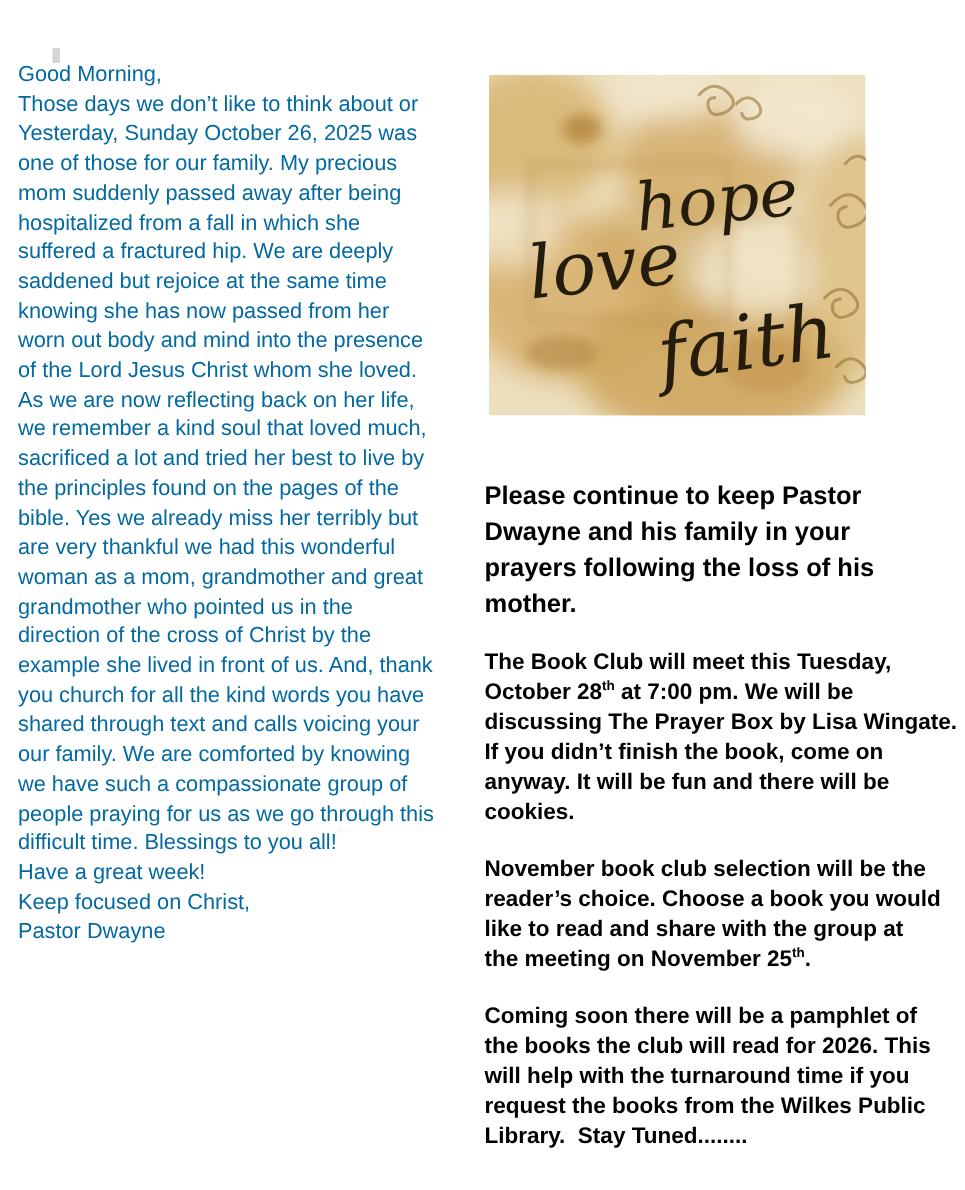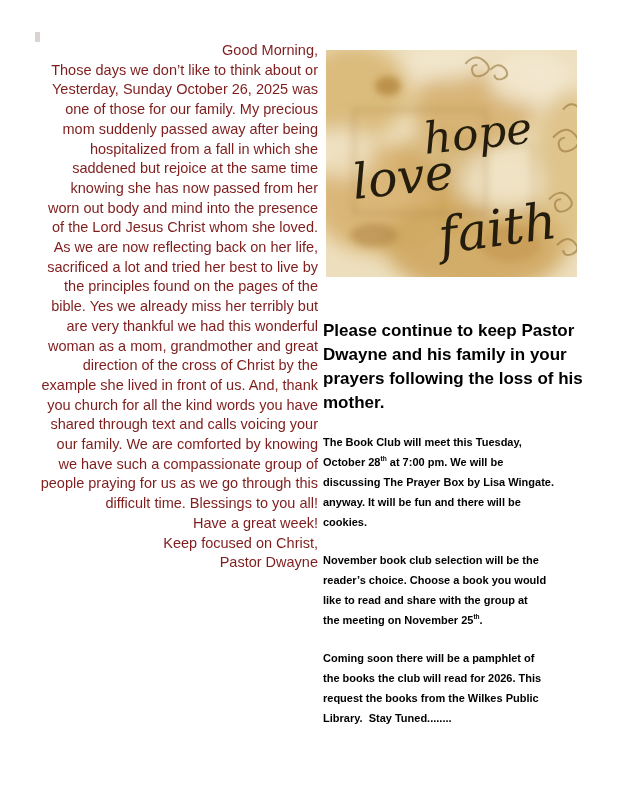--- a/index.html
+++ b/index.html
@@ -1,53 +1,56 @@
 <!DOCTYPE html>
 <html><head>
 <meta charset="utf-8">
 <style>
   html,body{margin:0;padding:0;background:#ffffff;}
   .page{position:relative;width:643px;height:793px;background:#ffffff;overflow:hidden;
         font-family:"Liberation Sans",sans-serif;}
   .stray-placeholder{position:absolute;left:35px;top:32px;width:5px;height:10px;background:#d9d3d1;}
-  .letter{position:absolute;left:12px;top:41px;width:306px;color:#7f1d1d;
-          font-size:14.5px;line-height:19.7px;font-weight:400;text-align:right;}
+  .letter{position:absolute;left:12px;top:41px;width:306px;color:#0369a1;
+          font-size:14.5px;line-height:19.7px;font-weight:400;}
   .line{white-space:pre;}
   .artwork{position:absolute;left:326px;top:50px;width:251px;height:227px;}
   .announcements{position:absolute;left:323px;top:319px;width:316px;color:#000000;font-weight:700;}
   .para{margin:0 0 18px 0;}
   .para.intro{font-size:17px;line-height:24px;margin-bottom:17px;}
-  .para.body{font-size:11px;line-height:20px;}
+  .para.body{font-size:15px;line-height:20px;}
   sup{font-size:0.6em;vertical-align:super;line-height:0;}
   .script-word{font-family:"DejaVu Serif",serif;font-style:italic;}
 </style>
 </head>
 <body>
 
 <div class="page">
 
   <div class="stray-placeholder"></div>
 
   <div class="letter">
       <div class="line">Good Morning,</div>
       <div class="line">Those days we don’t like to think about or</div>
       <div class="line">Yesterday, Sunday October 26, 2025 was</div>
       <div class="line">one of those for our family. My precious</div>
       <div class="line">mom suddenly passed away after being</div>
       <div class="line">hospitalized from a fall in which she</div>
+      <div class="line">suffered a fractured hip. We are deeply</div>
       <div class="line">saddened but rejoice at the same time</div>
       <div class="line">knowing she has now passed from her</div>
       <div class="line">worn out body and mind into the presence</div>
       <div class="line">of the Lord Jesus Christ whom she loved.</div>
       <div class="line">As we are now reflecting back on her life,</div>
+      <div class="line">we remember a kind soul that loved much,</div>
       <div class="line">sacrificed a lot and tried her best to live by</div>
       <div class="line">the principles found on the pages of the</div>
       <div class="line">bible. Yes we already miss her terribly but</div>
       <div class="line">are very thankful we had this wonderful</div>
       <div class="line">woman as a mom, grandmother and great</div>
+      <div class="line">grandmother who pointed us in the</div>
       <div class="line">direction of the cross of Christ by the</div>
       <div class="line">example she lived in front of us. And, thank</div>
       <div class="line">you church for all the kind words you have</div>
       <div class="line">shared through text and calls voicing your</div>
       <div class="line">our family. We are comforted by knowing</div>
       <div class="line">we have such a compassionate group of</div>
       <div class="line">people praying for us as we go through this</div>
       <div class="line">difficult time. Blessings to you all!</div>
       <div class="line">Have a great week!</div>
       <div class="line">Keep focused on Christ,</div>
@@ -102,30 +105,32 @@
     <div class="para intro">
         <div class="line">Please continue to keep Pastor</div>
         <div class="line">Dwayne and his family in your</div>
         <div class="line">prayers following the loss of his</div>
         <div class="line">mother.</div>
       </div>
     <div class="para body">
         <div class="line">The Book Club will meet this Tuesday,</div>
         <div class="line">October 28<sup>th</sup> at 7:00 pm. We will be</div>
         <div class="line">discussing The Prayer Box by Lisa Wingate.</div>
+        <div class="line">If you didn’t finish the book, come on</div>
         <div class="line">anyway. It will be fun and there will be</div>
         <div class="line">cookies.</div>
       </div>
     <div class="para body">
         <div class="line">November book club selection will be the</div>
         <div class="line">reader’s choice. Choose a book you would</div>
         <div class="line">like to read and share with the group at</div>
         <div class="line">the meeting on November 25<sup>th</sup>.</div>
       </div>
     <div class="para body">
         <div class="line">Coming soon there will be a pamphlet of</div>
         <div class="line">the books the club will read for 2026. This</div>
+        <div class="line">will help with the turnaround time if you</div>
         <div class="line">request the books from the Wilkes Public</div>
         <div class="line">Library.  Stay Tuned........</div>
       </div>
   </div>
 
 </div>
 
 </body></html>

